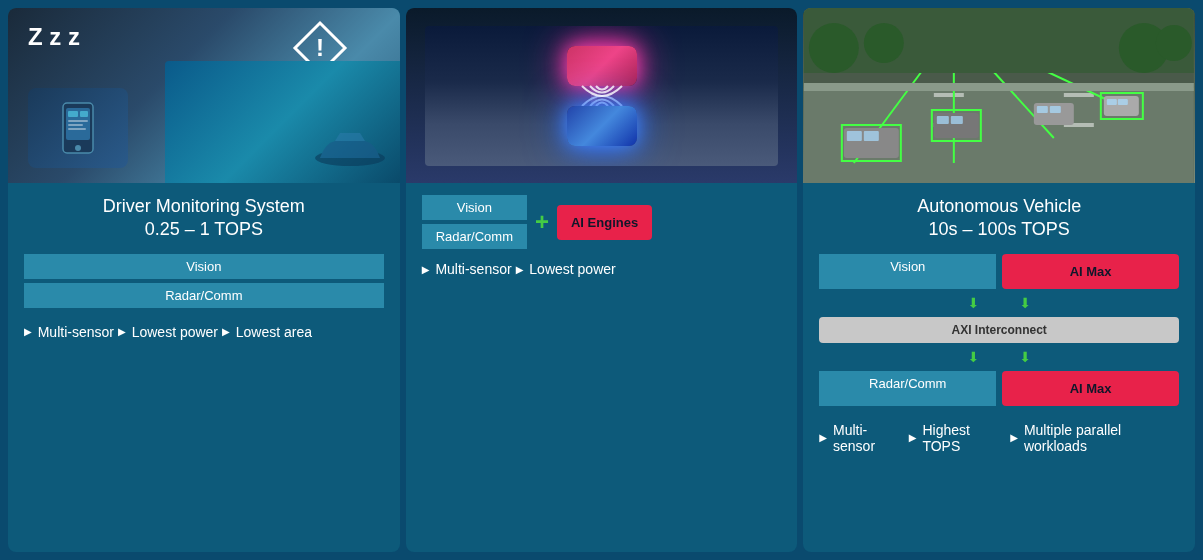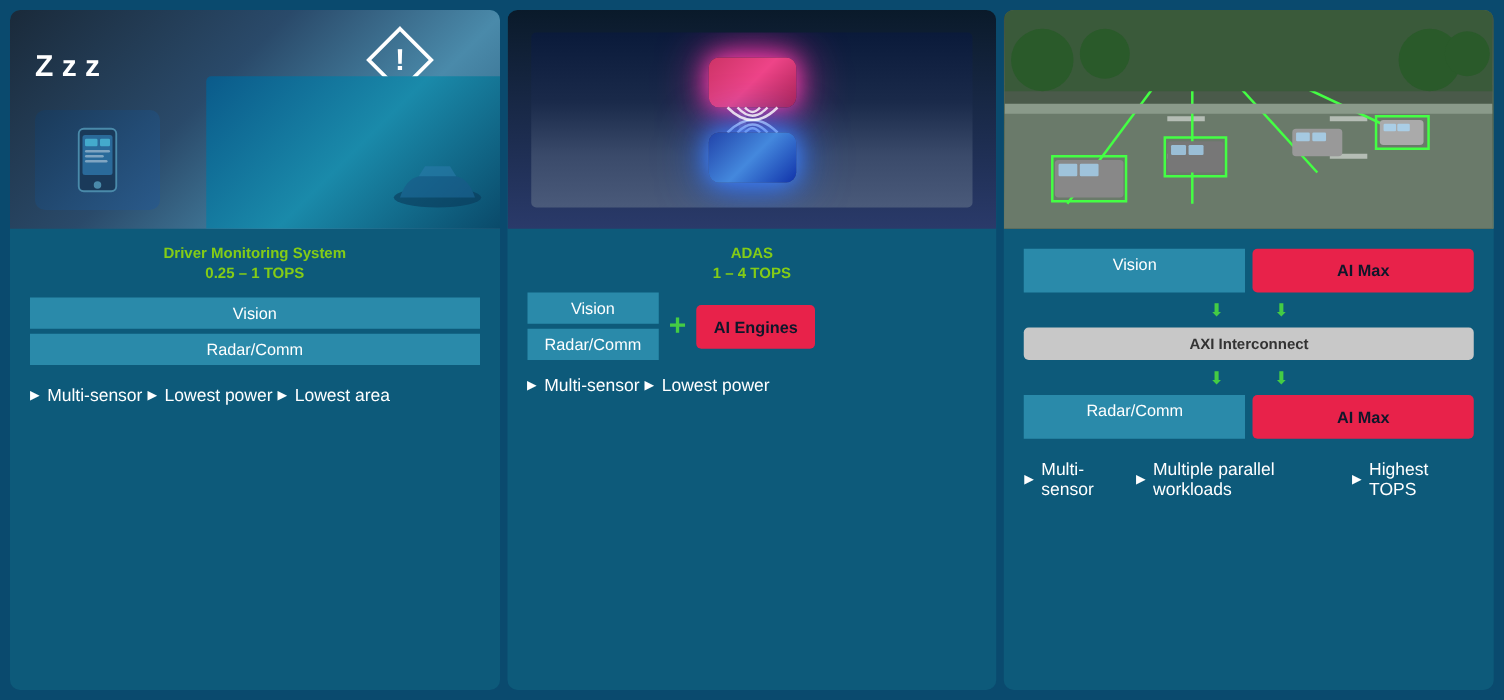--- a/index.html
+++ b/index.html
@@ -40,21 +40,21 @@
       display: flex;
       align-items: center;
       justify-content: space-around;
       padding: 10px;
     }
     .zzz-text {
       color: white;
       font-size: 24px;
       font-weight: bold;
       position: absolute;
-      top: 32px;
+      top: 15px;
       left: 20px;
     }
     .warning-diamond {
       position: absolute;
       top: 10px;
       right: 50px;
       width: 60px;
       height: 60px;
     }
     .phone-hand {
@@ -142,23 +142,23 @@
 
     .card-content {
       padding: 12px 16px;
       flex: 1;
       display: flex;
       flex-direction: column;
       gap: 8px;
     }
 
     .card-title {
-      color: #84cc16;
-      font-size: 12px;
-      font-weight: bold;
+      color: #ffffff;
+      font-size: 18px;
+      font-weight: normal;
       text-align: center;
       line-height: 1.3;
     }
 
     .block-group {
       display: flex;
       flex-direction: column;
       gap: 4px;
       margin: 4px 0;
     }
@@ -333,24 +333,20 @@
 
       <svg style="position:absolute;bottom:55px;left:50%;transform:translateX(-50%) rotate(180deg);" width="80" height="30">
         <path d="M20,25 Q40,5 60,25" fill="none" stroke="rgba(255,255,255,0.8)" stroke-width="2"></path>
         <path d="M28,25 Q40,12 52,25" fill="none" stroke="rgba(255,255,255,0.8)" stroke-width="2"></path>
         <path d="M34,25 Q40,18 46,25" fill="none" stroke="rgba(255,255,255,0.8)" stroke-width="2"></path>
       </svg>
     </div>
   </div>
 
   <div class="card-content">
-    <div class="card-title">
-      <span>ADAS</span><br>
-      <span>1 – 4 TOPS</span>
-    </div>
 
     <div class="block-row">
       <div style="display:flex;flex-direction:column;gap:4px;">
         <div class="vision-block">Vision</div>
         <div class="vision-block">Radar/Comm</div>
       </div>
       <span class="plus-sign">+</span>
       <div class="ai-block">AI Engines</div>
     </div>
 
@@ -408,20 +404,24 @@
       <circle cx="30" cy="40" r="25" fill="#2a5a2a"></circle>
       <circle cx="80" cy="35" r="20" fill="#2a5a2a"></circle>
       <circle cx="340" cy="40" r="25" fill="#2a5a2a"></circle>
       <circle cx="370" cy="35" r="18" fill="#2a5a2a"></circle>
 
       <rect y="75" width="390" height="8" fill="#8a9a8a"></rect>
     </svg>
   </div>
 
   <div class="card-content">
+    <div class="card-title">
+      <span>Autonomous Vehicle</span><br>
+      <span>10s – 100s TOPS</span>
+    </div>
 
     <div class="interconnect-section">
 
       <div class="top-row">
         <div class="vision-block" style="flex:1;">Vision</div>
         <div class="ai-block" style="flex:1;">AI Max</div>
       </div>
 
       <div class="arrow-row">
         <span>⬇</span>
@@ -439,20 +439,20 @@
         <div class="vision-block" style="flex:1;">Radar/Comm</div>
         <div class="ai-block" style="flex:1;">AI Max</div>
       </div>
     </div>
 
     <ul class="bullet-list">
       <li>
           <span>Multi-sensor</span>
         </li>
       <li>
+          <span>Highest TOPS</span>
+        </li>
+      <li>
           <span>Multiple parallel workloads</span>
         </li>
-      <li>
-          <span>Highest TOPS</span>
-        </li>
     </ul>
   </div>
 </div>
 
 </body></html>

